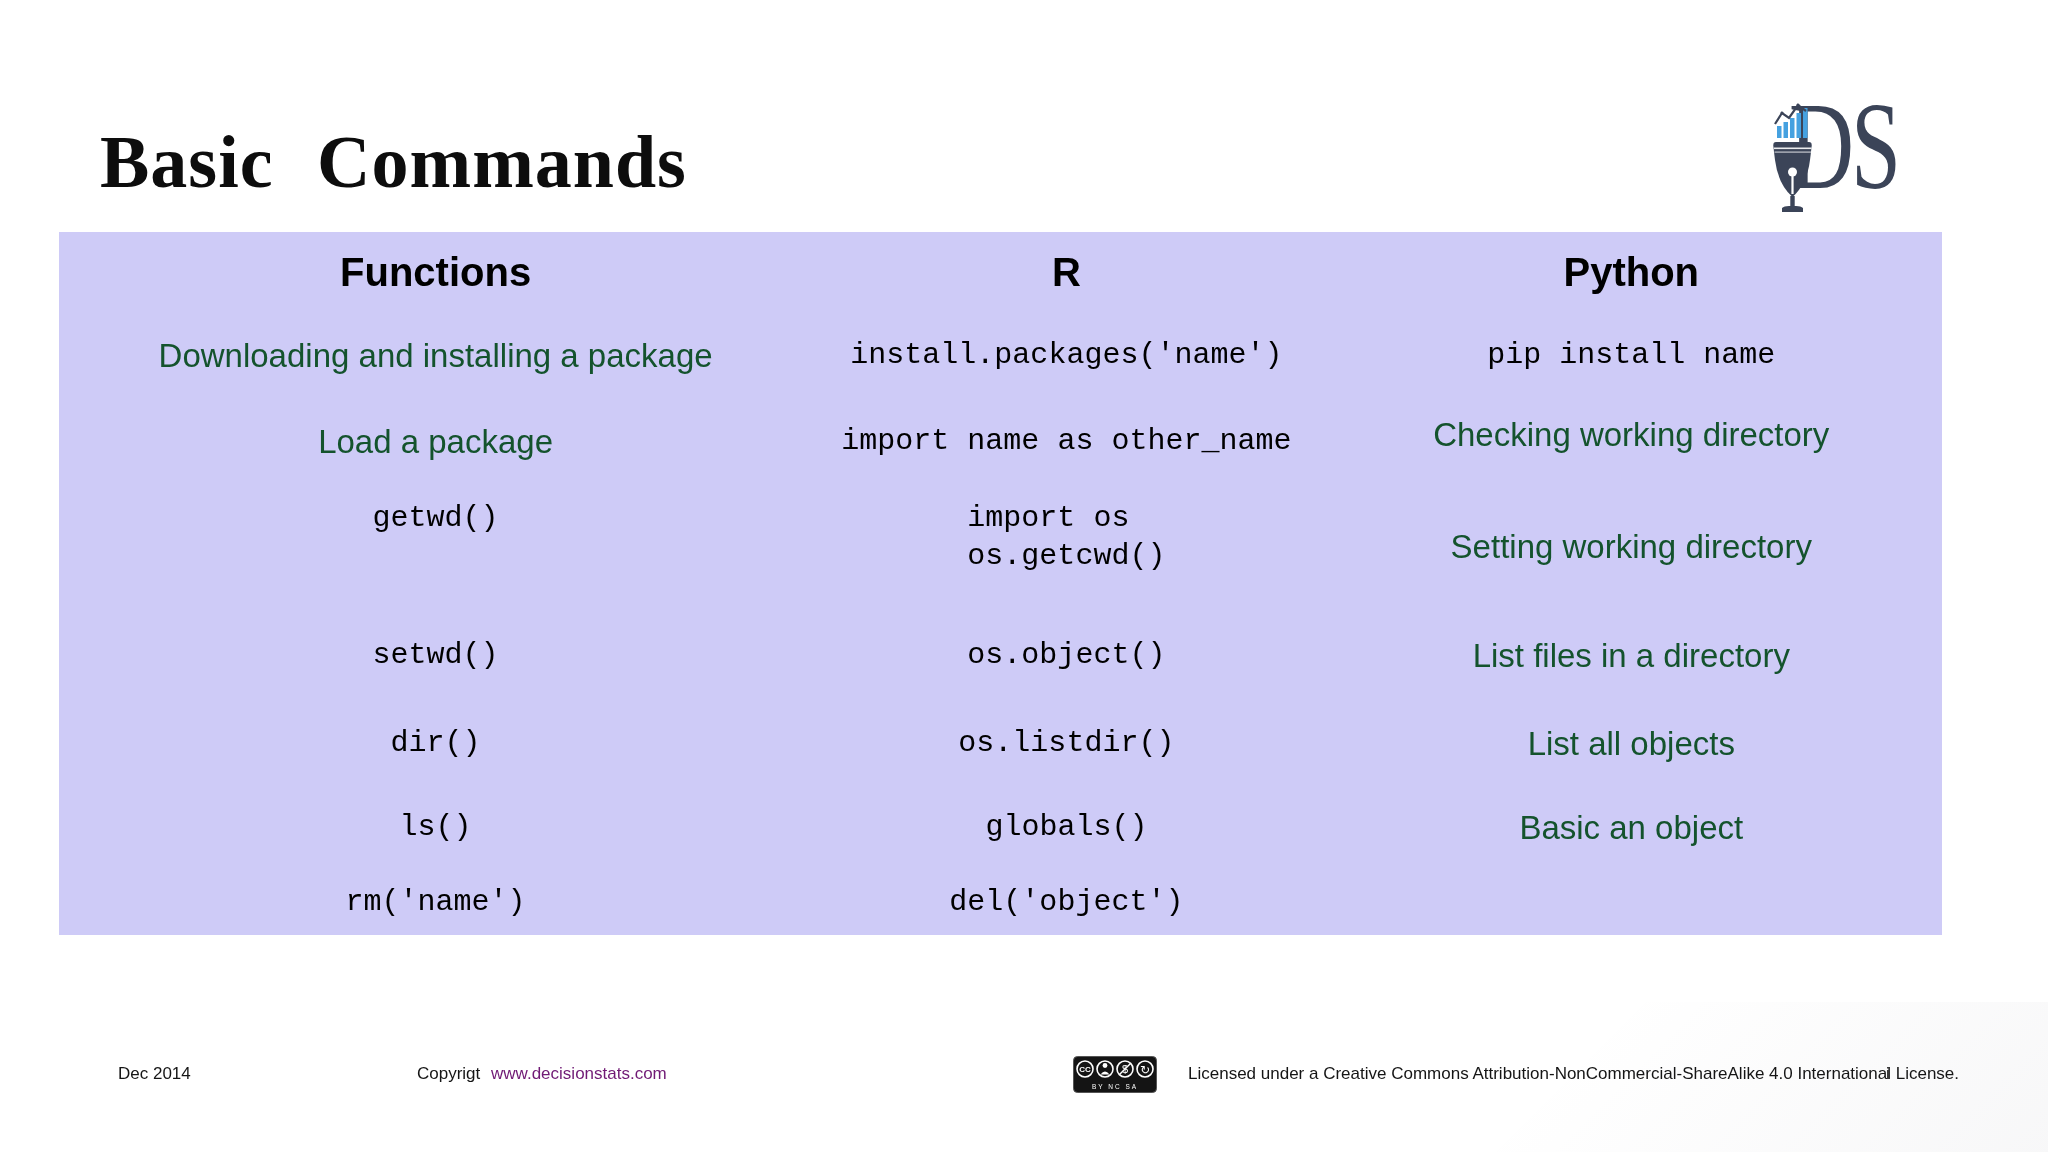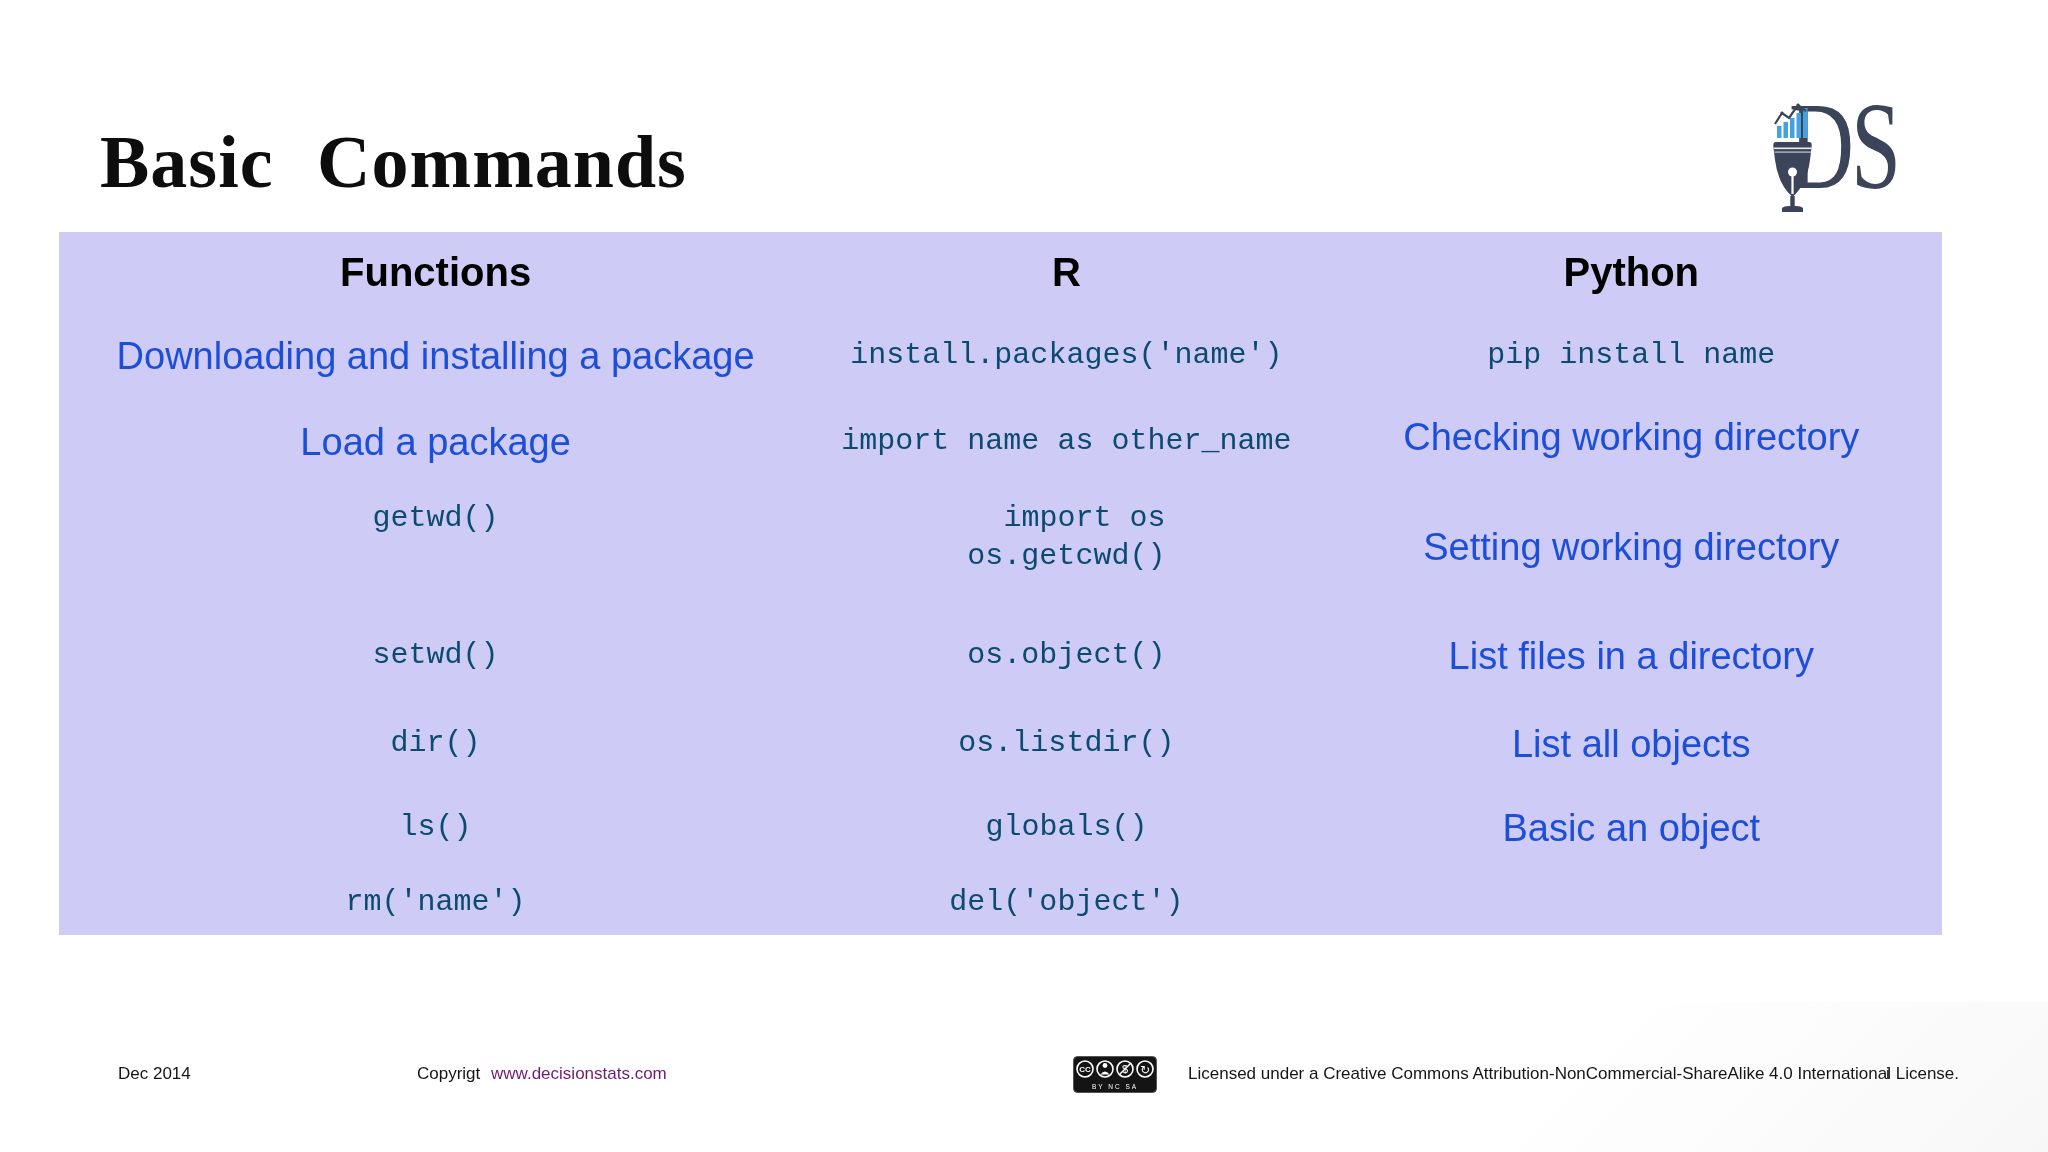--- a/index.html
+++ b/index.html
@@ -34,27 +34,27 @@
   
   .cmd-table {
     position:absolute; left:59px; top:232px; width:1883px; height:703px;
     background:#cecbf7;
     display:grid;
     grid-template-columns:40% 27% 33%;
     grid-template-rows:80px 88px 84px 126px 92px 84px 84px 1fr;
   }
   .cell {
     display:flex; align-items:center; justify-content:center;
-    text-align:right; padding:0 10px;
+    text-align:left; padding:0 10px;
   }
   .cell.head { font-size:40px; font-weight:bold; color:#000; }
-  .cell.fn   { font-size:38px; color:#1d4ed8; }
+  .cell.fn   { font-size:33px; color:#14532d; }
   .cell.code {
     font-family:"Liberation Mono", monospace;
-    font-size:30px; color:#0c4a6e;
+    font-size:30px; color:#000000;
     white-space:pre-line; line-height:1.25;
   }
   .cell.top { align-items:flex-start; padding-top:16px; }
 
   
   .footer-date, .footer-copyright, .footer-license, .footer-marker {
     position:absolute; top:1064px; font-size:17px; color:#151515; white-space:nowrap;
   }
   .footer-date { left:118px; }
   .footer-copyright { left:417px; }

